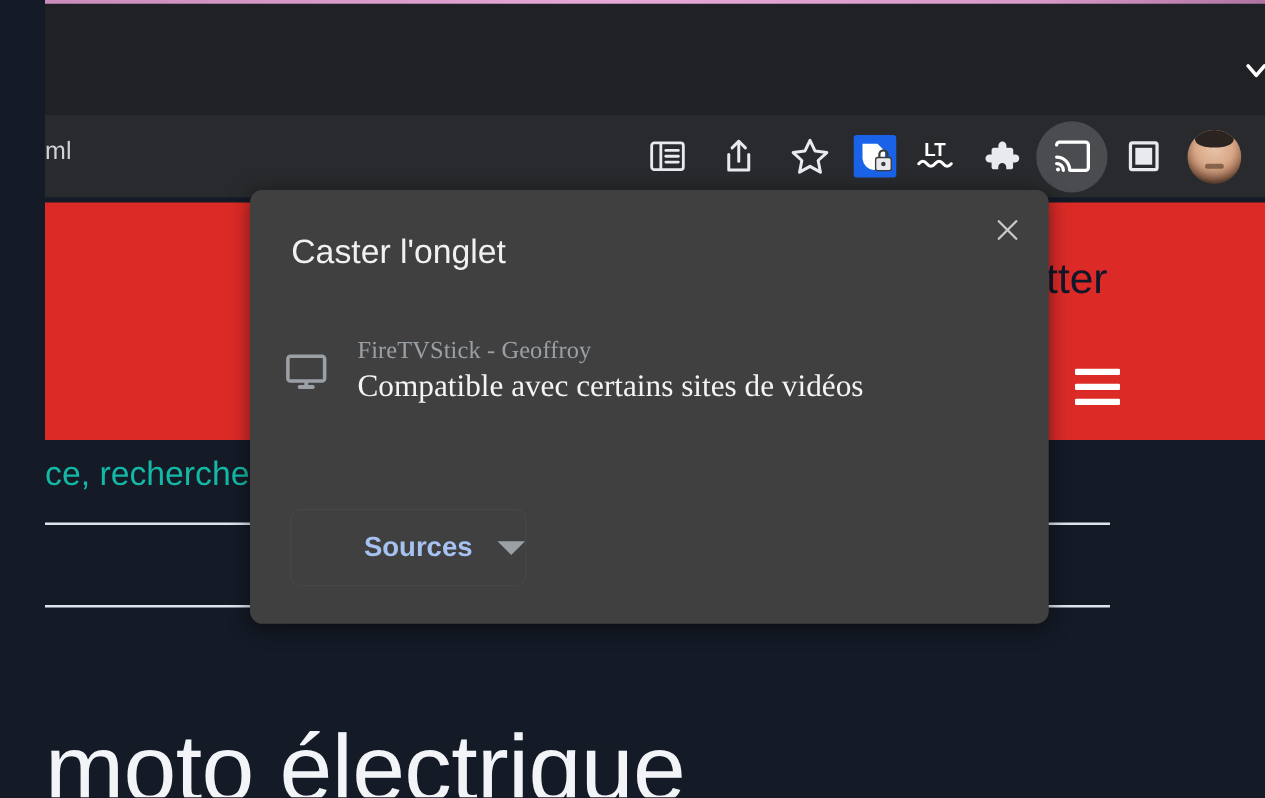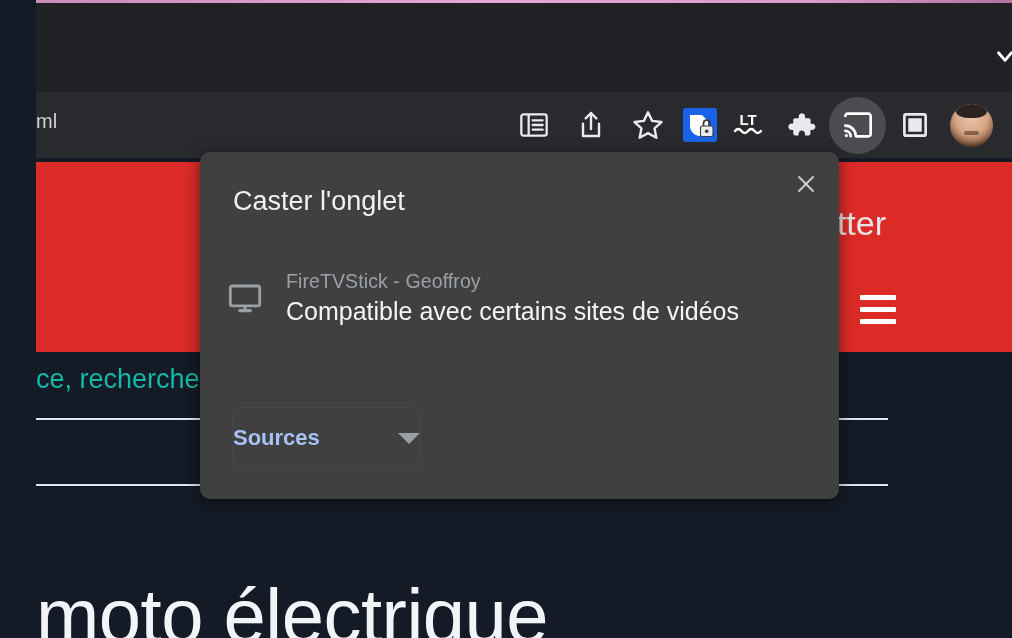--- a/index.html
+++ b/index.html
@@ -86,21 +86,21 @@
     background: #141a26;
     overflow: hidden;
   }
   .redbar {
     position: absolute; left: 0; top: 4px;
     width: 1012px; height: 190px;
     background: #dc2b27;
   }
   .red-word {
     position: absolute; right: 162px; top: 42px;
-    font-size: 34px; color: #e5e5e5;
+    font-size: 34px; color: #0f172a;
     white-space: nowrap;
   }
   .hamburger {
     position: absolute; right: 152px; top: 133px;
     width: 36px; display:flex; flex-direction:column; gap:7px;
     cursor: pointer;
   }
   .hamburger i { display:block; height:5px; background:#fff; border-radius:1px; }
   .lede {
     position: absolute; left: 0; top: 206px;
@@ -134,31 +134,32 @@
   }
   .dlg-title {
     position: absolute; left: 33px; top: 34px;
     font-size: 27px; color: #f1f1f1;
   }
   .sink-row {
     position: absolute; left: 26px; top: 118px;
     width: 588px;
     display: flex; align-items: center; gap: 22px;
     cursor: pointer;
+    font-family: Liberation Serif, serif;
   }
   .sink-icon { width: 38px; height: 38px; flex: none; display:flex; align-items:center; justify-content:center; }
   .sink-text { display:flex; flex-direction:column; gap: 4px; }
   .sink-name { font-size: 19.5px; color: #9aa0a6; letter-spacing: .1px; }
   .sink-desc { font-size: 25px; color: #f4f4f4; }
   .sources-btn {
     position: absolute; left: 32px; top: 255px;
     width: 189px; height: 62px;
     border: 1px solid #444648;
     border-radius: 8px;
-    display: flex; align-items: center; justify-content: space-between; gap: 20px;
+    display: flex; align-items: center; justify-content: flex-end; gap: 20px;
     cursor: pointer;
     background: transparent;
   }
   .sources-label { font-size: 22px; color: #a6c2f3; font-weight: 700; }
   .caret-down {
     width: 0; height: 0;
     border-left: 11px solid transparent;
     border-right: 11px solid transparent;
     border-top: 11px solid #9aa0a6;
   }

